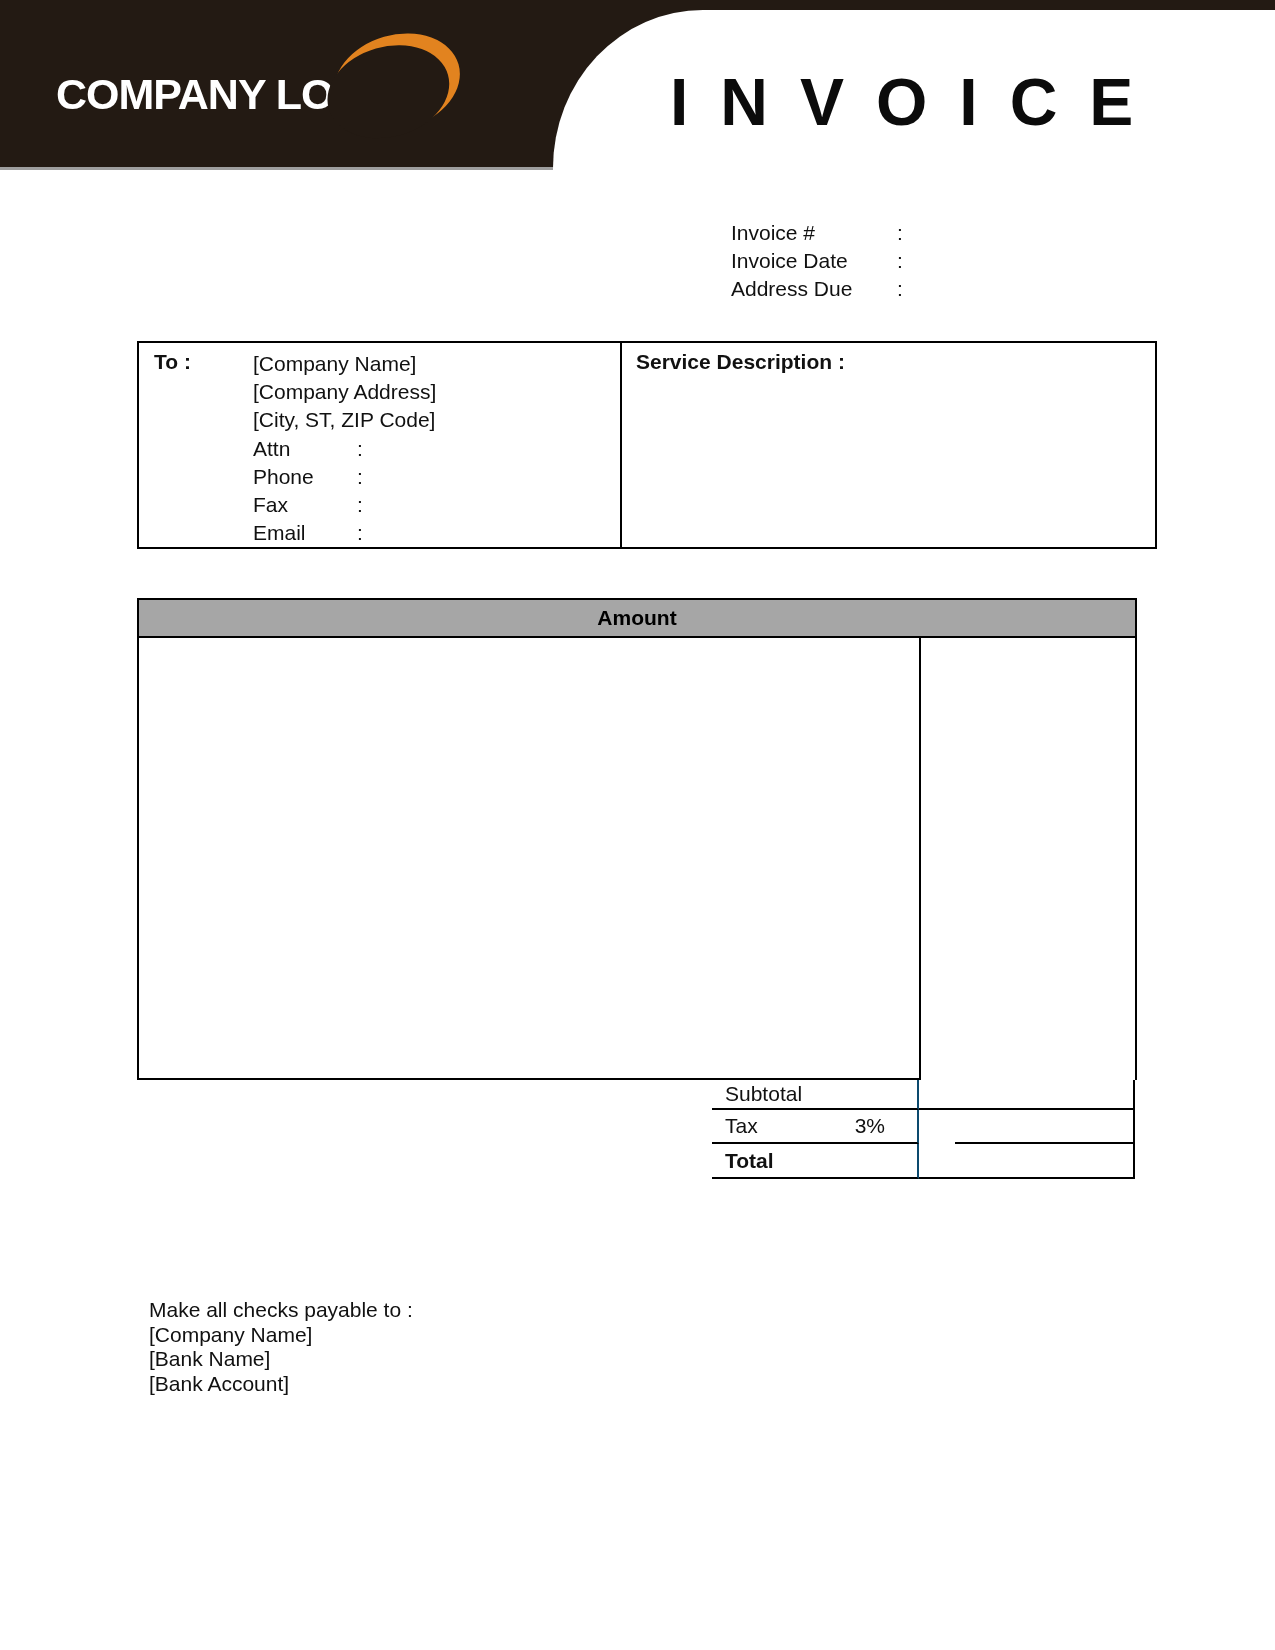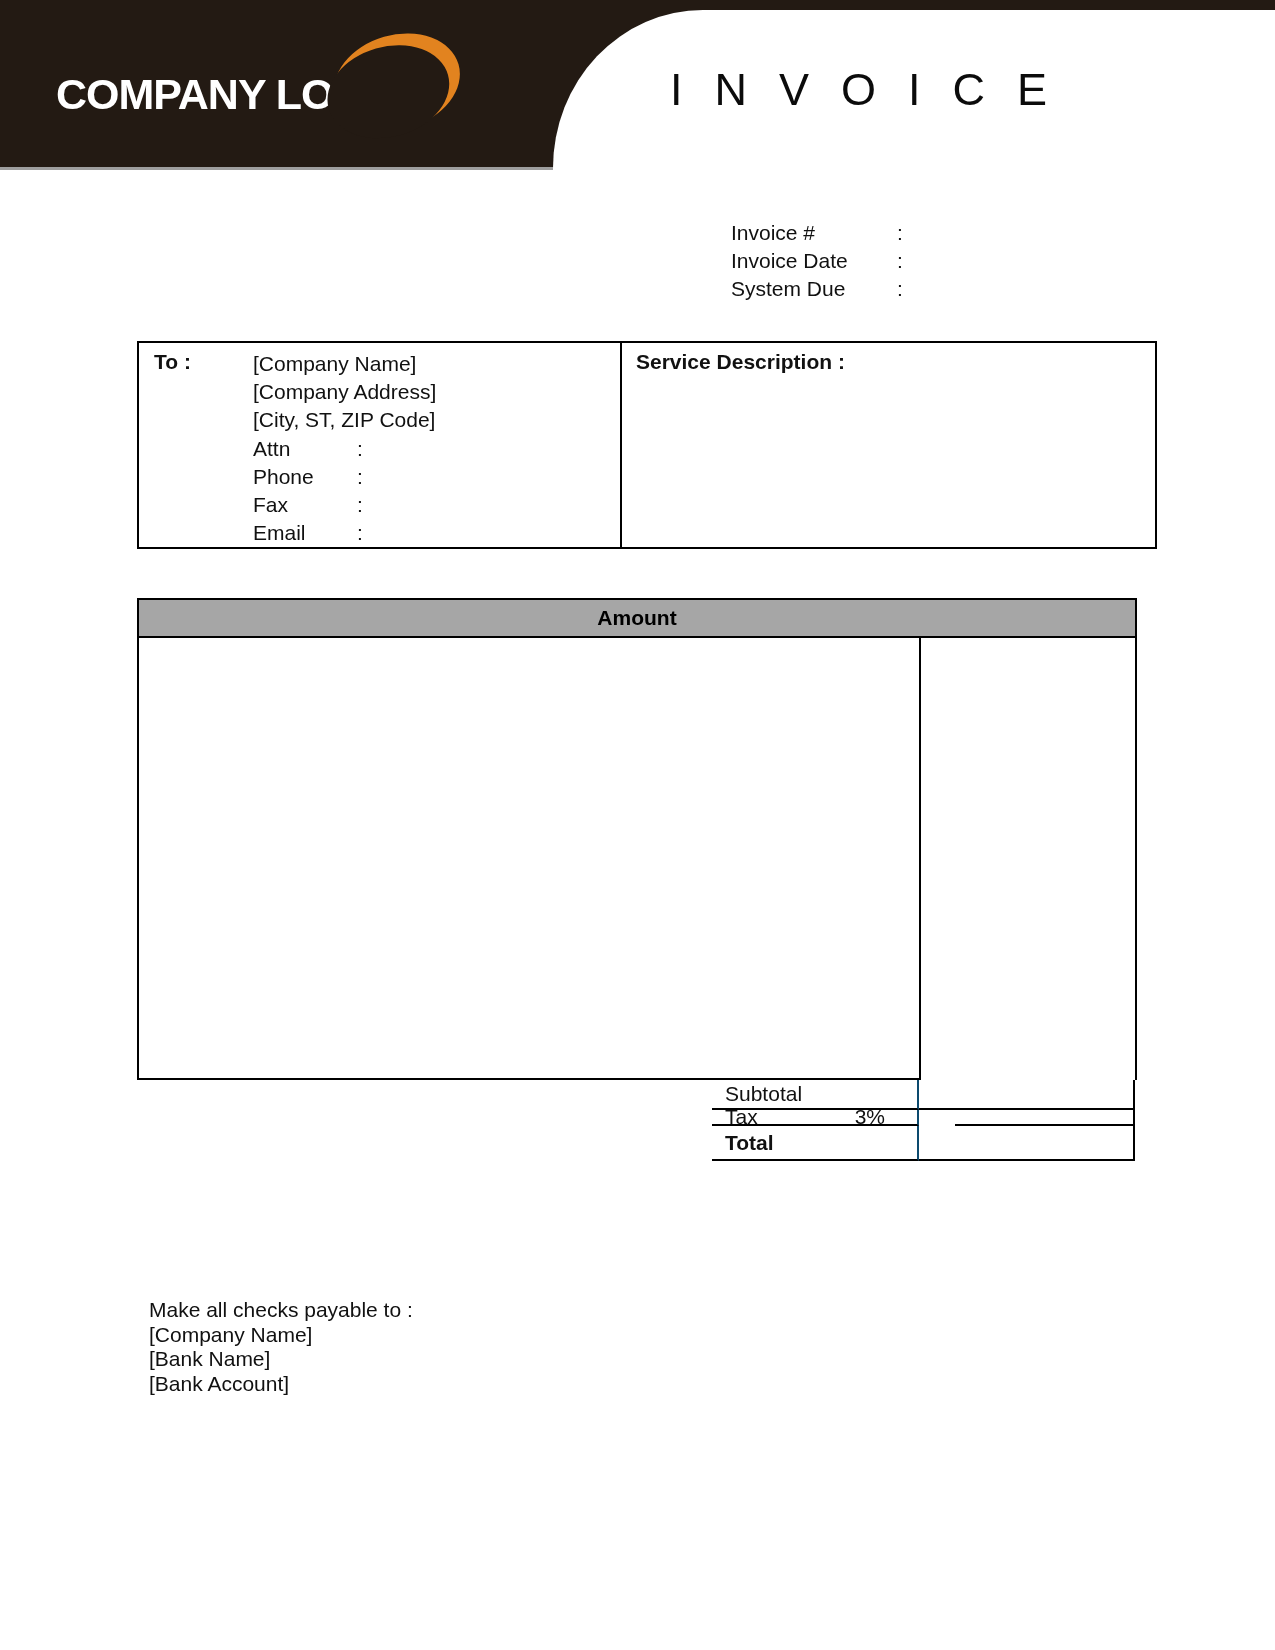--- a/index.html
+++ b/index.html
@@ -15,21 +15,21 @@
   .logo-text {
     position:absolute; left:56px; top:70px; font-size:43px; font-weight:700;
     color:#ffffff; letter-spacing:-1px; white-space:nowrap;
   }
   .swoosh { position:absolute; left:312px; top:20px; }
   .white-curve {
     position:absolute; left:553px; top:10px; width:722px; height:190px;
     background:#ffffff; border-top-left-radius:150px 158px;
   }
   .invoice-title {
-    position:absolute; left:670px; top:64px; font-size:45px; font-weight:400;
+    position:absolute; left:670px; top:64px; font-size:66px; font-weight:700;
     letter-spacing:32px; color:#0b0b0b; white-space:nowrap;
   }
   
   .meta { position:absolute; left:687px; top:219px; font-size:21px; }
   .meta-row { height:28px; line-height:28px; white-space:nowrap; }
   .meta-label { display:inline-block; width:166px;margin-left:44px; }
   .meta-colon { display:inline-block; width:30px; }
   
   .tobox {
     position:absolute; left:137px; top:341px; width:1020px; height:208px;
@@ -52,21 +52,21 @@
   .items-body {
     position:absolute; left:137px; top:638px; width:1000px; height:442px;
     display:flex; box-sizing:border-box;
   }
   .ib-desc { width:784px; box-sizing:border-box;
              border-left:2px solid #000; border-right:2px solid #000; border-bottom:2px solid #000; }
   .ib-amt  { flex:1; box-sizing:border-box; border-right:2px solid #000; }
   
   .totals { position:absolute; left:712px; top:1080px; width:423px; font-size:21px; }
   .t-row { display:flex; box-sizing:border-box; }
-  .t-row.sub { height:30px; } .t-row.tax { height:16px;gap:36px; } .t-row.tot { height:35px; }
+  .t-row.sub { height:30px; } .t-row.tax { height:34px;gap:36px; } .t-row.tot { height:35px; }
   .t-label {
     width:207px; box-sizing:border-box; border-right:2px solid #0c4a6e; border-bottom:2px solid #000;
     padding-left:13px; display:flex; align-items:center;
   }
   .t-label.spread { justify-content:space-between; padding-right:32px; }
   .t-amt { flex:1; box-sizing:border-box; border-bottom:2px solid #000; border-right:2px solid #000; }
   .t-row.tot .t-label { font-weight:700; }
   
   .payable { position:absolute; left:149px; top:1298px; font-size:21px; line-height:24.5px; }
   
@@ -95,21 +95,21 @@
   <div class="invoice-title">INVOICE</div>
 
   <div class="meta">
     <div class="meta-row">
       <span class="meta-label">Invoice #</span><span class="meta-colon">:</span><span></span>
     </div>
     <div class="meta-row">
       <span class="meta-label">Invoice Date</span><span class="meta-colon">:</span><span></span>
     </div>
     <div class="meta-row">
-      <span class="meta-label">System Due</span><span class="meta-colon">:</span><span></span>
+      <span class="meta-label">Address Due</span><span class="meta-colon">:</span><span></span>
     </div>
   </div>
 
   <div class="tobox">
     <div class="tobox-divider"></div>
     <div class="to-label">To :</div>
     <div class="to-lines">
       <div>[Company Name]</div>
       <div>[Company Address]</div>
       <div>[City, ST, ZIP Code]</div>

